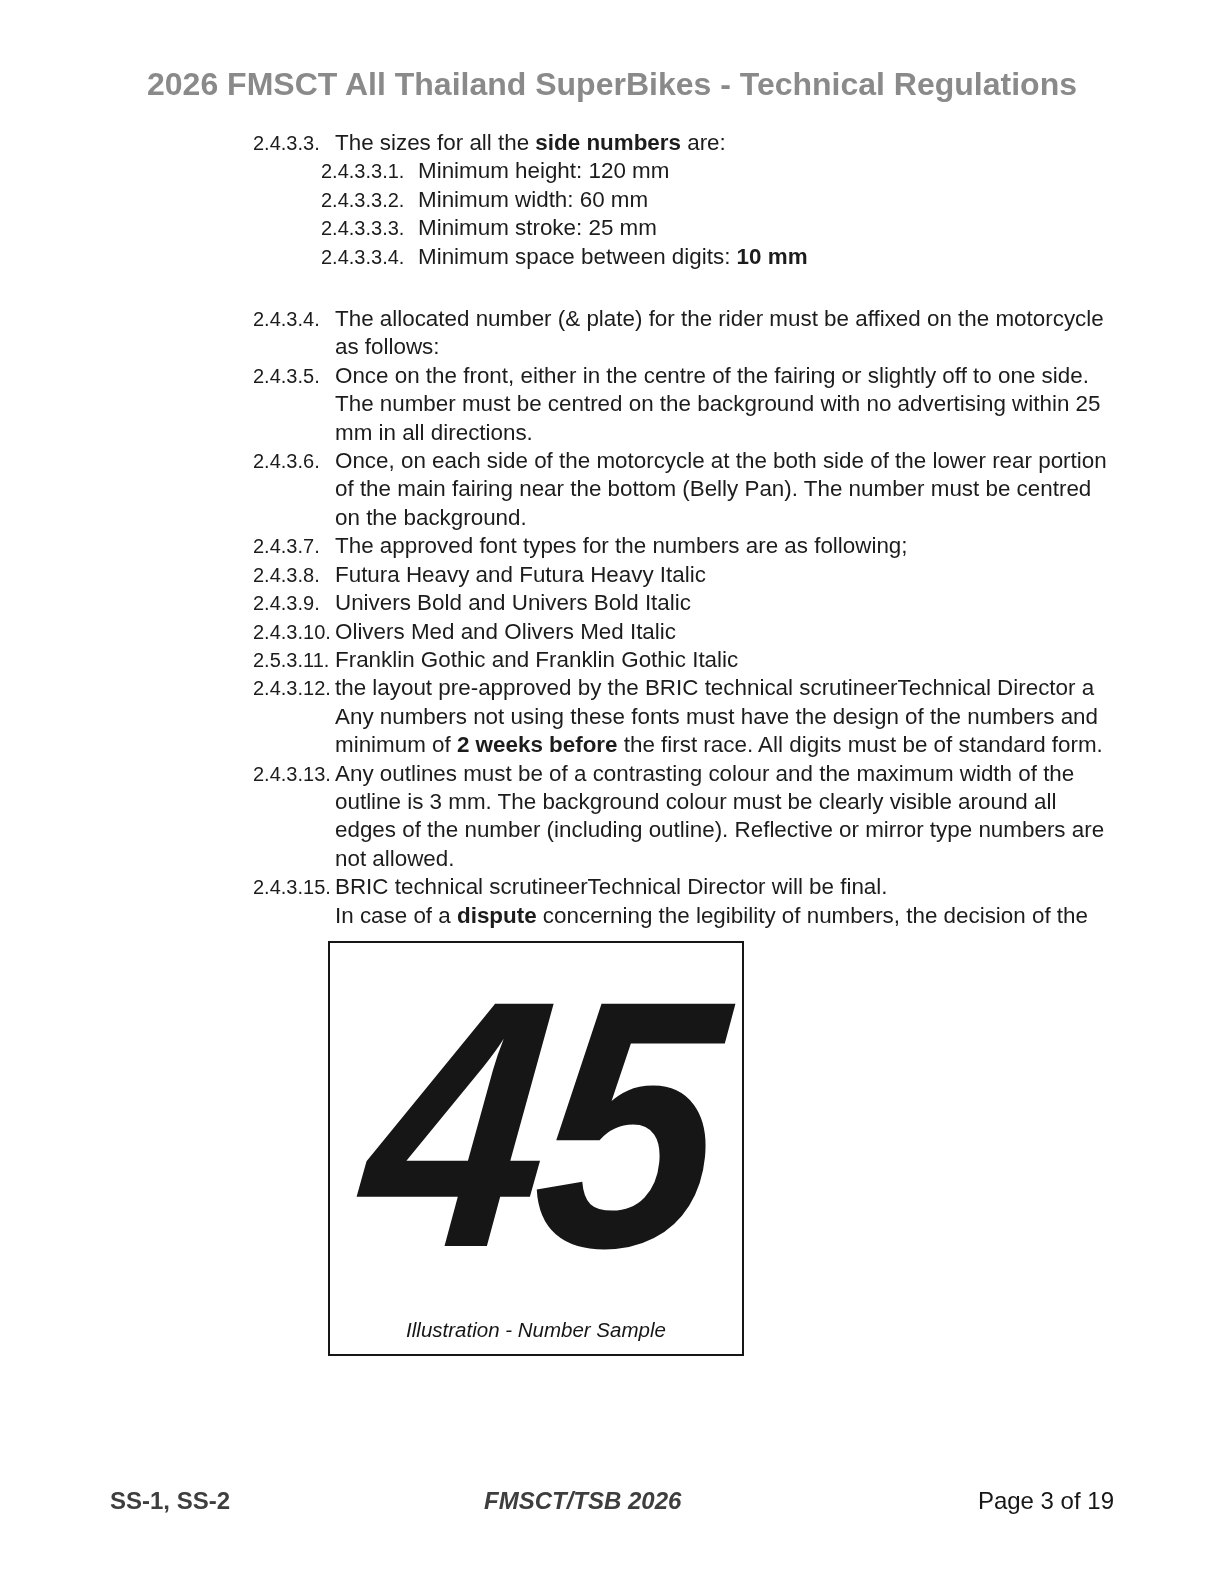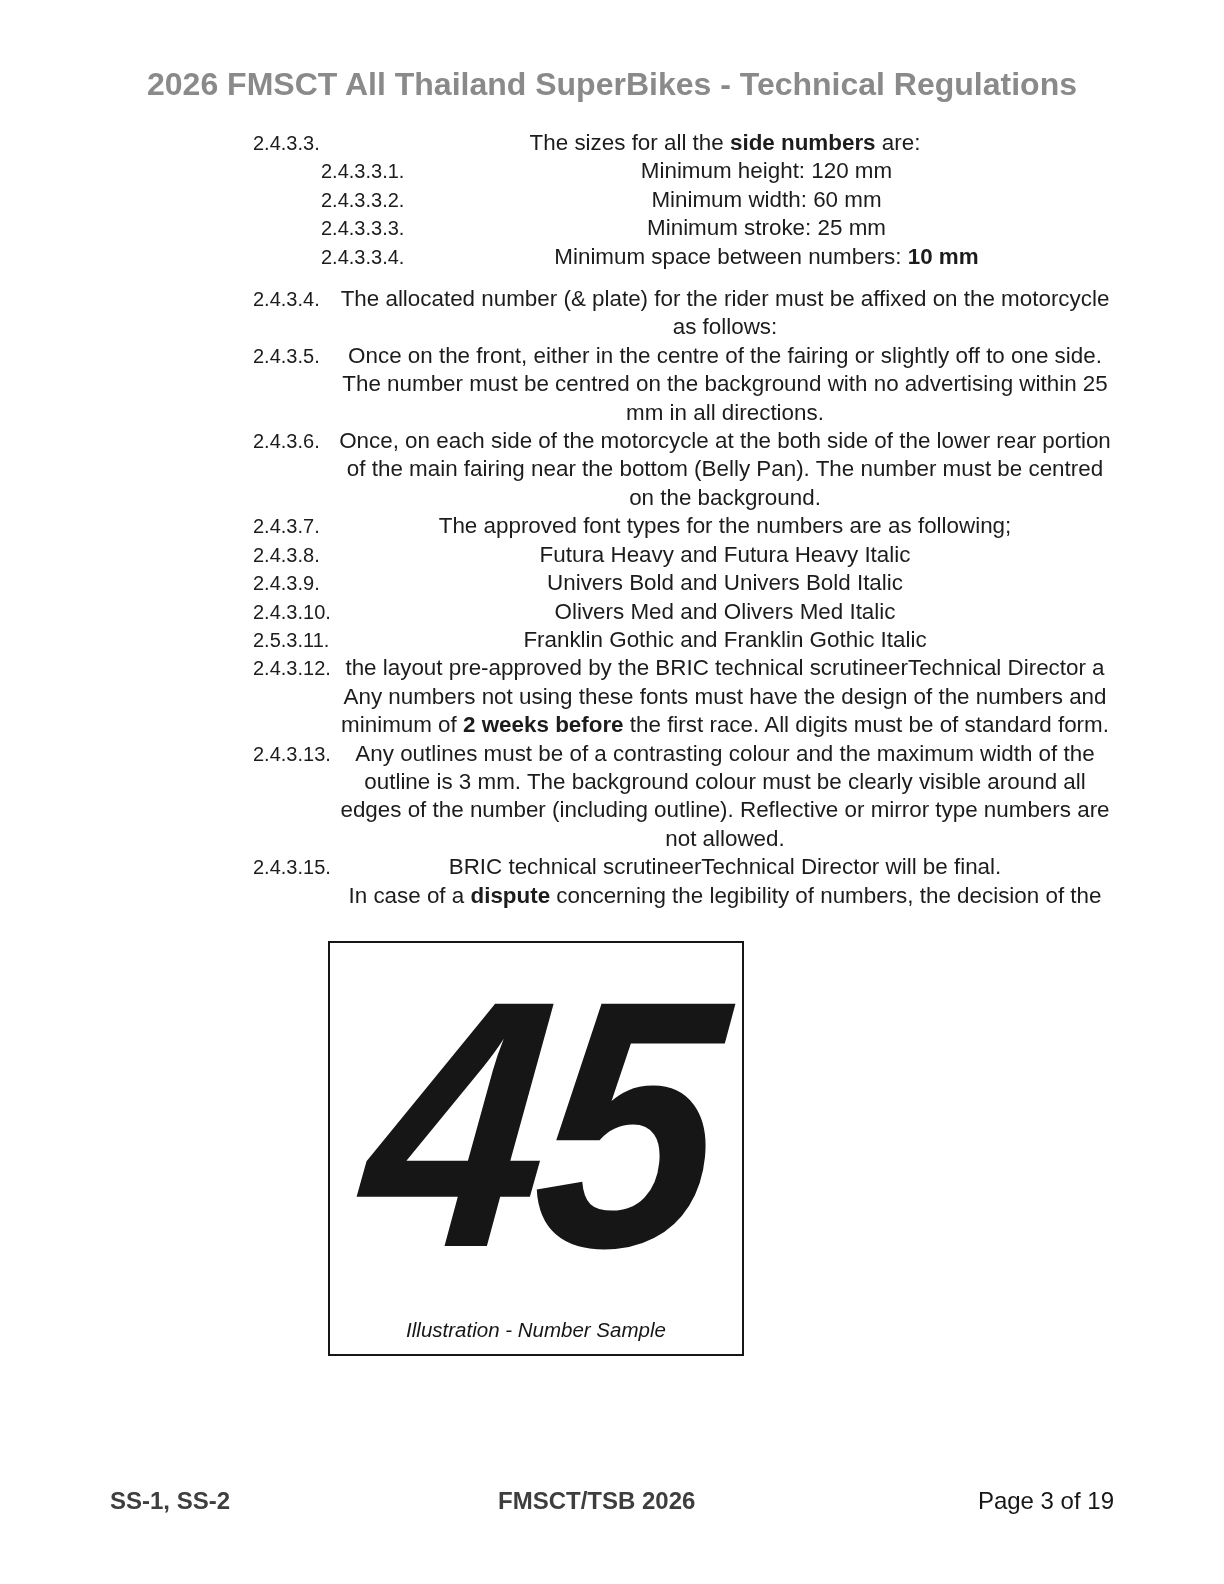--- a/index.html
+++ b/index.html
@@ -21,24 +21,24 @@
     position:absolute; left:253px; top:129px; width:862px;
     font-size:22.4px; line-height:28.4px;
   }
   .item { display:flex; align-items:flex-start; }
   .item .num {
     flex:0 0 82px; width:82px;
     font-size:20px; line-height:28.4px;
     white-space:nowrap;
   }
   .item .body { flex:1 1 auto; }
-  .item .line { white-space:nowrap;text-align:center; }
+  .item .line { white-space:nowrap; }
   .item.sub { margin-left:68px; }
   .item.sub .num { flex-basis:97px; width:97px; }
-  .item.gap { margin-top:14px; }
+  .item.gap { margin-top:34px; }
   .b { font-weight:bold; }
 
   .figure {
     position:absolute; left:328px; top:941px;
     width:412px; height:411px;
     border:2.5px solid #161616;
     background:#ffffff;
   }
   .figure-number {
     position:absolute; top:-22px; left:0; width:100%;
@@ -61,22 +61,22 @@
 
   .doc-footer {
     position:absolute; top:1487px; left:0; width:100%;
     font-size:24px; line-height:28px;
   }
   .doc-footer .f-left {
     position:absolute; left:110px; top:0;
     font-weight:bold; color:#3e3e3e;text-align:center;
   }
   .doc-footer .f-center {
-    position:absolute; left:498px; top:0;
-    font-weight:bold; color:#3e3e3e;
+    position:absolute; left:484px; top:0;
+    font-weight:bold; color:#3e3e3e;font-style:italic;
   }
   .doc-footer .f-right {
     position:absolute; right:110px; top:0;
     color:#161616;
   }
 </style>
 </head>
 <body>
 
 <div class="page">
@@ -104,21 +104,21 @@
       </div>
       <div class="item sub">
         <span class="num">2.4.3.3.3.</span>
         <div class="body">
           <div class="line"><span>Minimum stroke: 25 mm</span></div>
         </div>
       </div>
       <div class="item sub">
         <span class="num">2.4.3.3.4.</span>
         <div class="body">
-          <div class="line"><span>Minimum space between numbers: </span><span class="b">10 mm</span></div>
+          <div class="line"><span>Minimum space between digits: </span><span class="b">10 mm</span></div>
         </div>
       </div>
       <div class="item gap">
         <span class="num">2.4.3.4.</span>
         <div class="body">
           <div class="line"><span>The allocated number (&amp; plate) for the rider must be affixed on the motorcycle</span></div>
           <div class="line"><span>as follows:</span></div>
         </div>
       </div>
       <div class="item">

